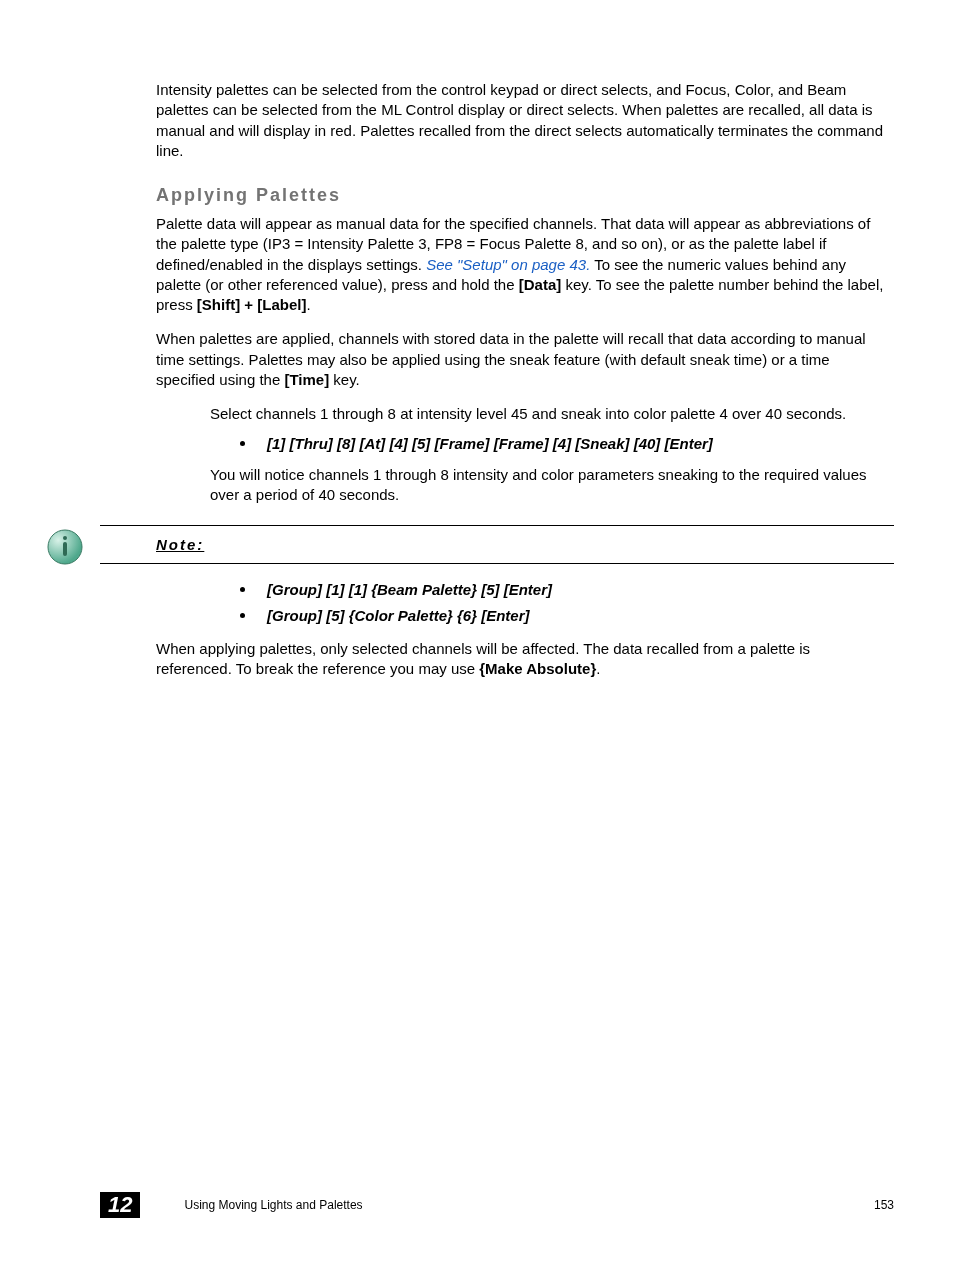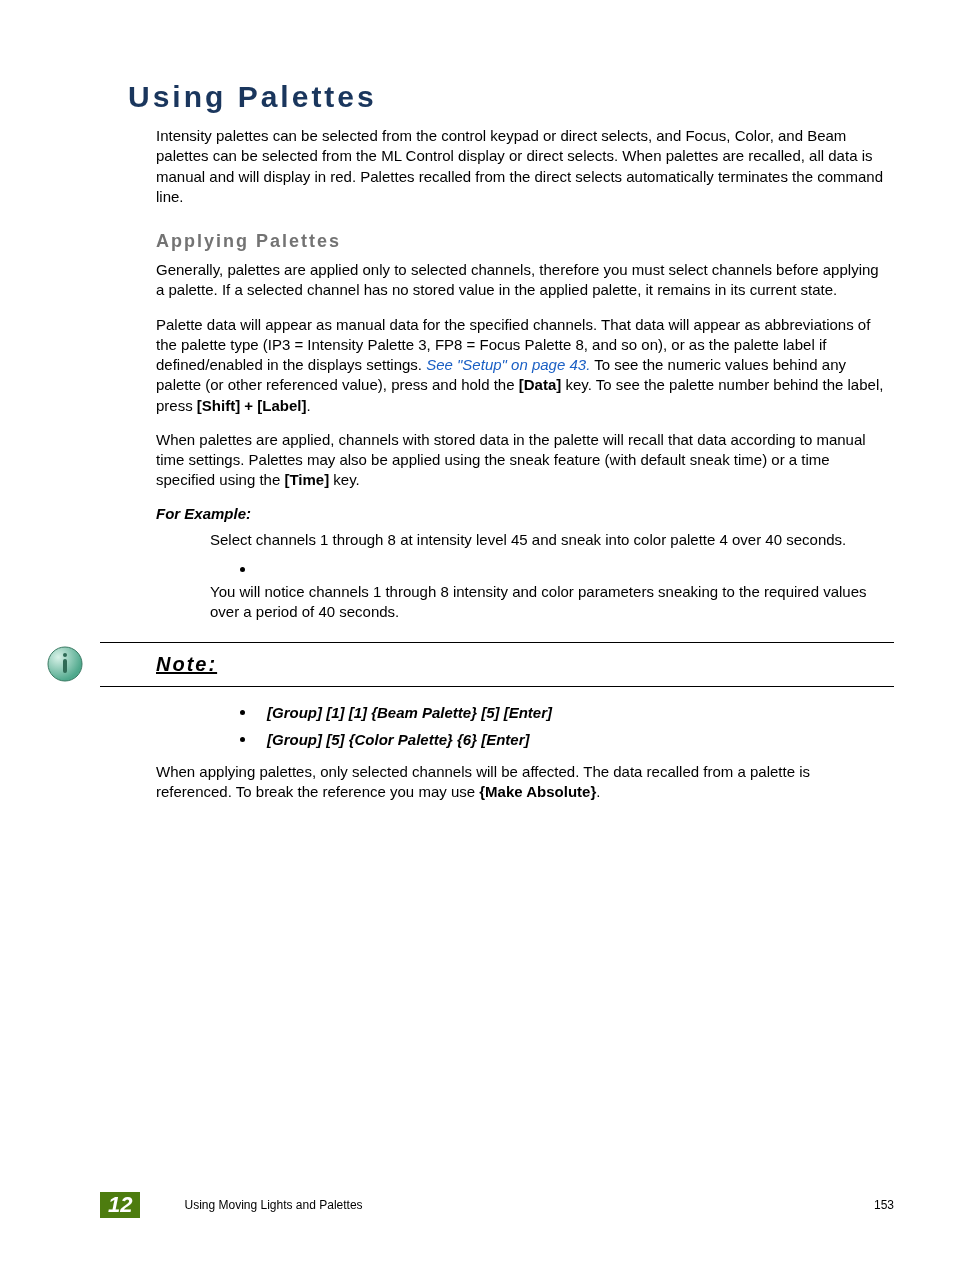--- a/index.html
+++ b/index.html
@@ -87,21 +87,21 @@
 .note-lines {
   border-top: 1px solid #000;
   border-bottom: 1px solid #000;
   margin-left: 0;
   padding: 10px 10px 10px 56px;
   display: flex;
   align-items: center;
   gap: 60px;
 }
 .note-label {
-  font-size: 20px;
+  font-size: 15px;
   font-weight: bold;
   font-style: italic;
   letter-spacing: 2px;
   text-decoration: underline;
   white-space: nowrap;
 }
 .note-text {
   font-size: 15px;
   font-style: italic;
 }
@@ -114,61 +114,59 @@
 .footer {
   position: absolute;
   left: 100px;
   right: 60px;
   bottom: 54px;
   display: flex;
   align-items: center;
   font-size: 12px;
 }
 .chapnum {
-  background: #4d7c0f;
+  background: #000000;
   color: #fff;
   font-weight: bold;
   font-style: italic;
   font-size: 22px;
   padding: 2px 8px;
   margin-right: 12px;
   line-height: 1;
 }
 .footer-title { flex: 0 0 auto; margin-left: 32px; }
 .footer-spacer { flex: 1; }
 .footer-page { font-size: 12px; }
 b { font-weight: bold; }
 </style>
 </head>
 <body>
 
 <div class="page">
 
-  <h1 class="h1">Using Palettes</h1>
 
   <p class="intro">Intensity palettes can be selected from the control keypad or direct selects, and Focus, Color, and Beam palettes can be selected from the ML Control display or direct selects. When palettes are recalled, all data is manual and will display in red. Palettes recalled from the direct selects automatically terminates the command line.</p>
 
   <h2 class="h2">Applying Palettes</h2>
 
-  <p class="p">Generally, palettes are applied only to selected channels, therefore you must select channels before applying a palette. If a selected channel has no stored value in the applied palette, it remains in its current state.</p>
 
   <p class="p">
     <span>Palette data will appear as manual data for the specified channels. That data will appear as abbreviations of the palette type (IP3 = Intensity Palette 3, FP8 = Focus Palette 8, and so on), or as the palette label if defined/enabled in the displays settings. </span><span class="link">See "Setup" on page 43.</span><span> To see the numeric values behind any palette (or other referenced value), press and hold the </span><b>[Data]</b><span> key. To see the palette number behind the label, press </span><b>[Shift] + [Label]</b><span>.</span>
   </p>
 
   <p class="p">
     <span>When palettes are applied, channels with stored data in the palette will recall that data according to manual time settings. Palettes may also be applied using the sneak feature (with default sneak time) or a time specified using the </span><b>[Time]</b><span> key.</span>
   </p>
 
-  <p class="for-example">For Example:</p>
 
   <div class="example-block">
     <p style="margin:0 0 10px 0">Select channels 1 through 8 at intensity level 45 and sneak into color palette 4 over 40 seconds.</p>
     <div class="bullet-row" style="margin-left:30px">
       <span class="bullet-dot"></span>
+      <span class="bullet-text">[1] [Thru] [8] [At] [4] [5] [Frame] [Frame] [4] [Sneak] [40] [Enter]</span>
     </div>
     <p class="notice-after" style="margin:10px 0 0 0">You will notice channels 1 through 8 intensity and color parameters sneaking to the required values over a period of 40 seconds.</p>
   </div>
 
   <div class="note-wrap">
     <div class="note-icon">
       <svg width="40" height="40" viewBox="0 0 40 40">
         <defs>
           <radialGradient id="g1" cx="30%" cy="30%" r="70%">
             <stop offset="0%" stop-color="#d8f2e8"></stop>

